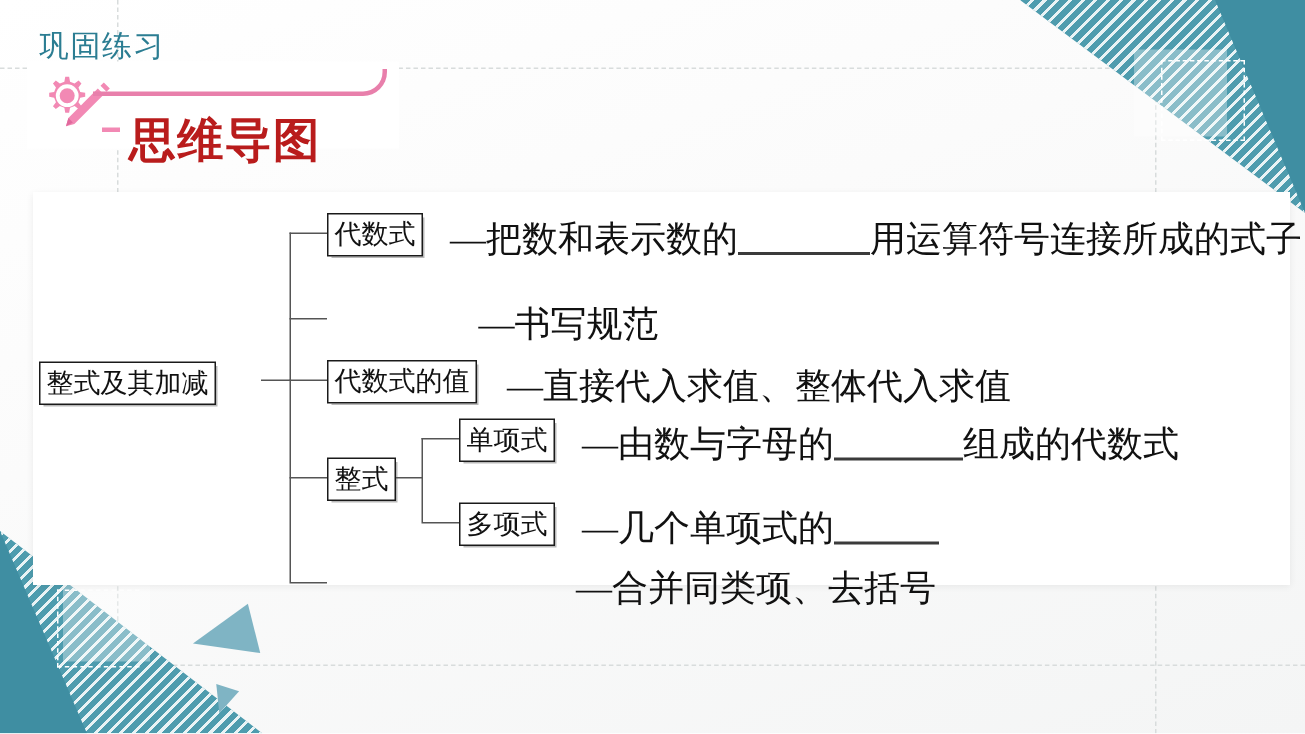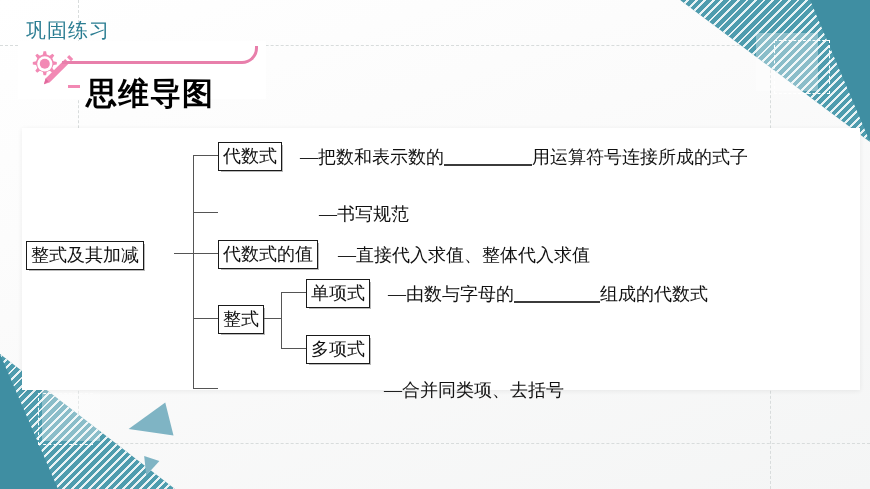--- a/index.html
+++ b/index.html
@@ -133,21 +133,21 @@
     display: flex; align-items: center;
   }
   .badge-icon {
     width: 56px; height: 46px; margin-left: 6px;
     position: relative; flex: none;
   }
   .badge-title {
     font-family: "DejaVu Sans", "Liberation Sans", sans-serif;
     font-weight: bold;
     font-size: 31px;
-    color: #000000;
+    color: #b91c1c;
     letter-spacing: 1px;
     margin-left: 6px;
     white-space: nowrap;
     margin-top: 47px;
   }
   .badge-swoosh {
     position: absolute; left: 62px; top: 46px;
     width: 196px; height: 18px;
     border-bottom: 3px solid #e87fab;
     border-right: 3px solid #e87fab;
@@ -173,21 +173,21 @@
     font-size: 18px;
     line-height: 1;
     color: #111;
     padding: 4px 4px 5px 4px;
     white-space: nowrap;
   }
   .node.root { font-size: 18px; }
 
   .txt {
     position: absolute;
-    font-size: 18px;
+    font-size: 24px;
     color: #111;
     white-space: nowrap;
     line-height: 1;
   }
   .dash-lead { color: #111; }
   .blank {
     display: inline-block;
     border-bottom: 2px solid #3b3b3b;
     vertical-align: -3px;
   }
@@ -282,19 +282,22 @@
     <div class="ln ln-v" style="left:281px; top:164px; height:56px;"></div>
     <div class="ln ln-h" style="left:281px; top:164px; width:25px;"></div>
     <div class="ln ln-h" style="left:281px; top:220px; width:25px;"></div>
 
     <div class="node" style="left:306px; top:151px;">单项式</div>
     <div class="txt" style="left:388px; top:157px;">
       <span class="dash-lead">—</span><span>由数与字母的</span><span class="blank" id="blank2" style="width: 86px;"></span><span>组成的代数式</span>
     </div>
 
     <div class="node" style="left:306px; top:207px;">多项式</div>
+    <div class="txt" style="left:388px; top:213px;">
+      <span class="dash-lead">—</span><span>几个单项式的</span><span class="blank" id="blank3" style="width: 70px;"></span>
+    </div>
 
     <div class="txt" style="left:338px; top:253px;margin-left:46px;">
       <span class="dash-lead">—</span><span>合并同类项、去括号</span>
     </div>
 
   </div>
 </div>
 
 </body></html>

